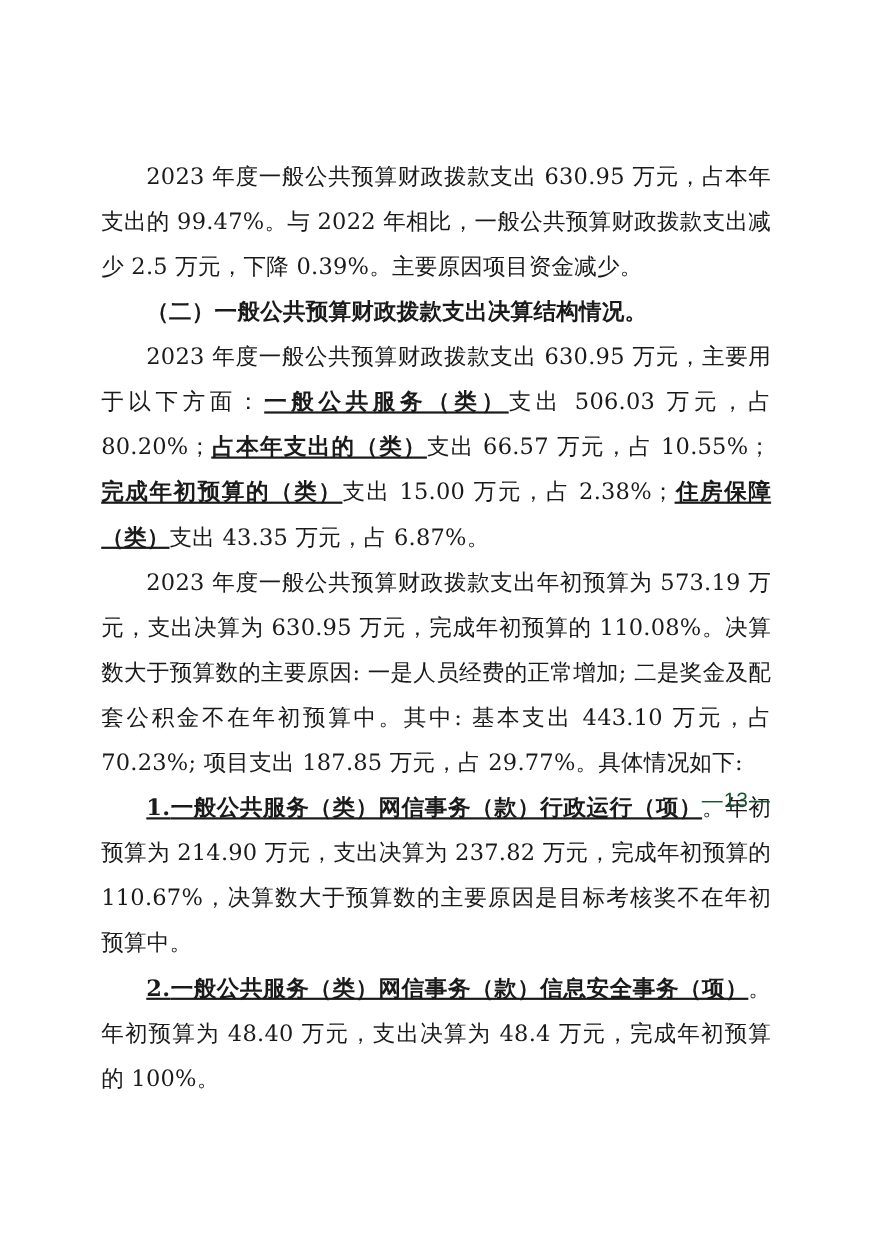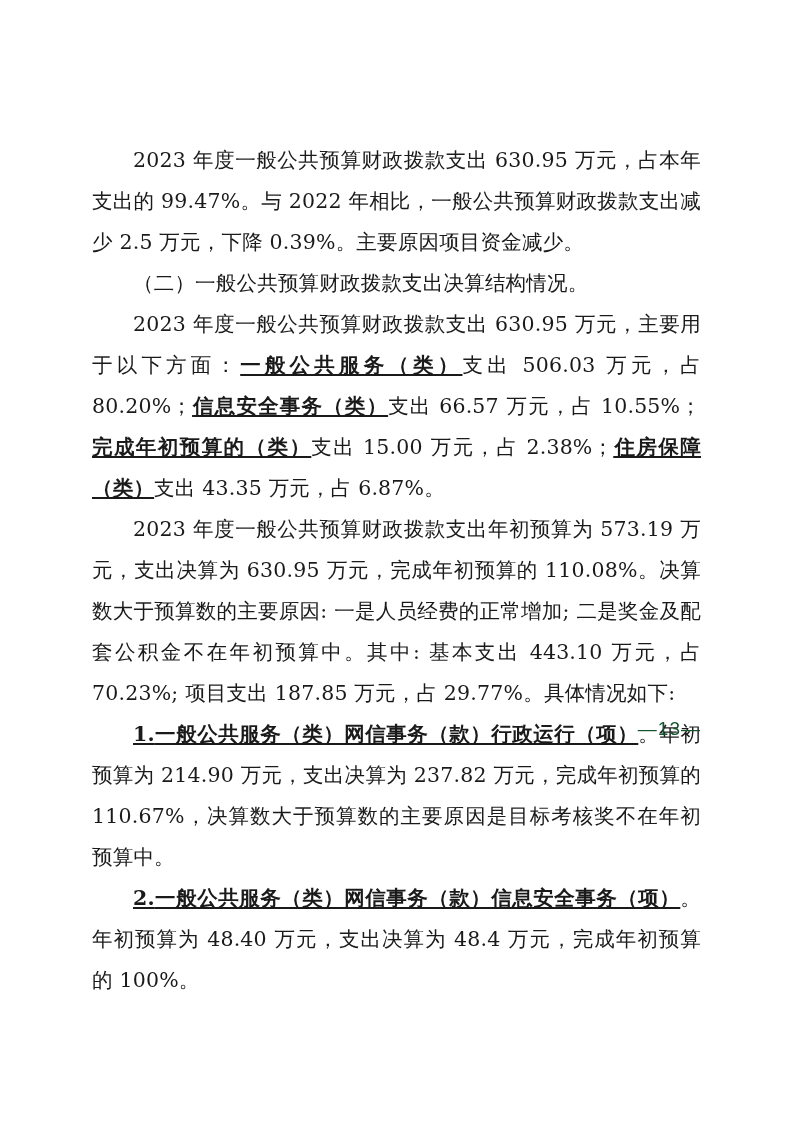--- a/index.html
+++ b/index.html
@@ -30,21 +30,21 @@
     text-align: justify;
     text-justify: inter-ideograph;
     letter-spacing: 0.2px;
   }
   p {
     margin: 0;
     text-indent: 2em;
     white-space: normal;
   }
   .heading {
-    font-weight: normal;
+    font-weight: bold;
   }
   .b {
     font-weight: bold;
     text-decoration: underline;
   }
   .page-number {
     position: absolute;
     right: 92px;
     bottom: 108px;
     font-size: 19px;
@@ -57,21 +57,21 @@
 <body>
 
 <div class="page">
   <div class="doc-body">
 
     <p>2023 年度一般公共预算财政拨款支出 630.95 万元，占本年支出的 99.47%。与 2022 年相比，一般公共预算财政拨款支出减少 2.5 万元，下降 0.39%。主要原因项目资金减少。</p>
 
     <p class="heading">（二）一般公共预算财政拨款支出决算结构情况。</p>
 
     <p>
-      <span>2023 年度一般公共预算财政拨款支出 630.95 万元，主要用于以下方面：</span><span class="b">一般公共服务（类）</span><span>支出 506.03 万元，占 80.20%；</span><span class="b">信息安全事务（类）</span><span>支出 66.57 万元，占 10.55%；</span><span class="b">完成年初预算的（类）</span><span>支出 15.00 万元，占 2.38%；</span><span class="b">住房保障（类）</span><span>支出 43.35 万元，占 6.87%。</span>
+      <span>2023 年度一般公共预算财政拨款支出 630.95 万元，主要用于以下方面：</span><span class="b">一般公共服务（类）</span><span>支出 506.03 万元，占 80.20%；</span><span class="b">占本年支出的（类）</span><span>支出 66.57 万元，占 10.55%；</span><span class="b">完成年初预算的（类）</span><span>支出 15.00 万元，占 2.38%；</span><span class="b">住房保障（类）</span><span>支出 43.35 万元，占 6.87%。</span>
     </p>
 
 
     <p>2023 年度一般公共预算财政拨款支出年初预算为 573.19 万元，支出决算为 630.95 万元，完成年初预算的 110.08%。决算数大于预算数的主要原因: 一是人员经费的正常增加; 二是奖金及配套公积金不在年初预算中。其中: 基本支出 443.10 万元，占 70.23%; 项目支出 187.85 万元，占 29.77%。具体情况如下:</p>
 
     <p>
       <span class="b">1.</span><span class="b">一般公共服务（类）网信事务（款）行政运行（项）</span><span>。年初预算为 214.90 万元，支出决算为 237.82 万元，完成年初预算的 110.67%，决算数大于预算数的主要原因是目标考核奖不在年初预算中。</span>
     </p>
 
     <p>

